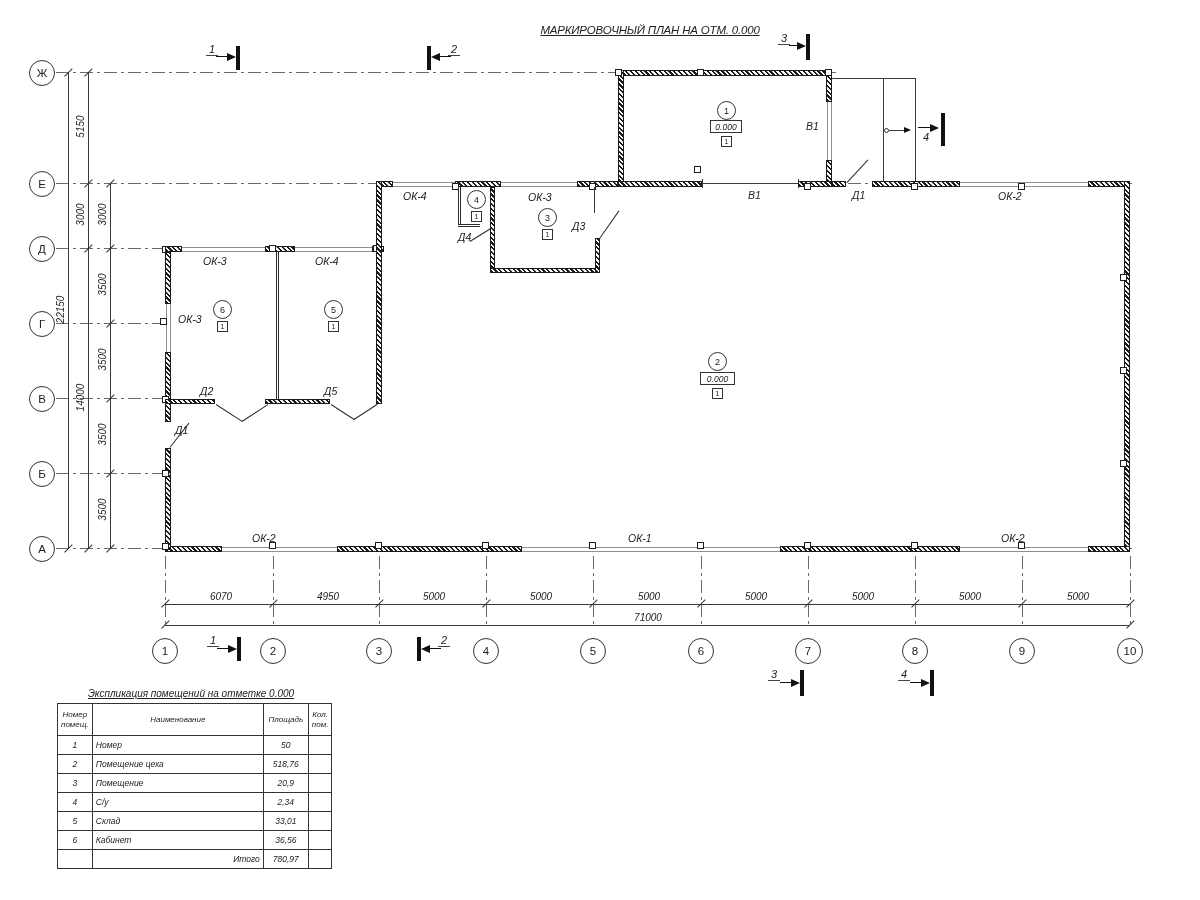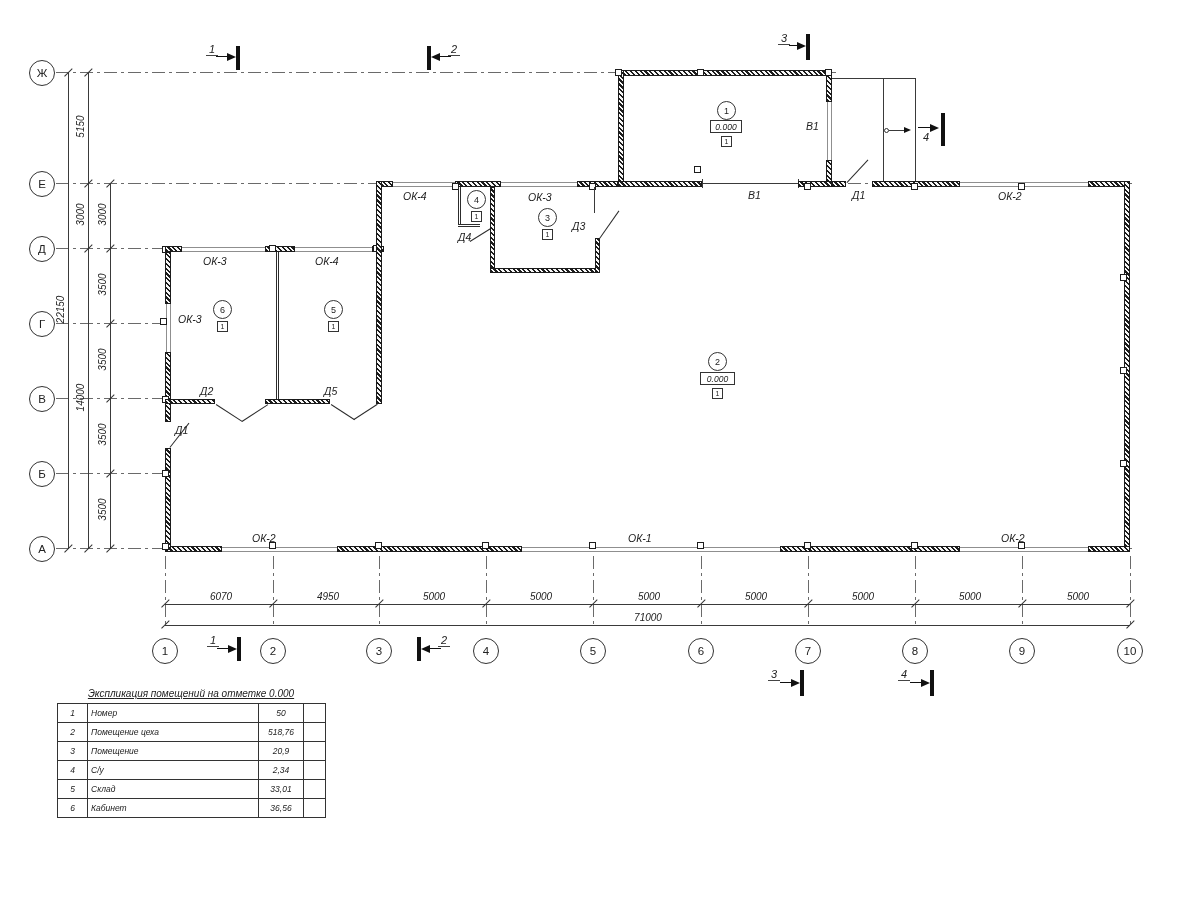--- a/index.html
+++ b/index.html
@@ -54,20 +54,21 @@
   #expl .hdr td{font-size:8px;text-align:center;white-space:normal;line-height:1.15;height:31px;}
   #expl .drow td{height:18px;}
   .tbl-title{position:absolute;left:57px;top:688px;width:268px;text-align:center;font-size:10px;
              font-style:italic;text-decoration:underline;color:#222;}
 </style>
 </head>
 <body>
 
 <div id="canvas">
 
+  <div class="title" style="left:450px;top:24px;width:400px;">МАРКИРОВОЧНЫЙ ПЛАН НА ОТМ. 0.000</div>
 
   <div class="dash-h" style="left:56px;top:72px;width:780px;"></div>
   <div class="dash-h" style="left:56px;top:183px;width:1076px;"></div>
   <div class="dash-h" style="left:56px;top:248px;width:326px;"></div>
   <div class="dash-h" style="left:56px;top:323px;width:114px;"></div>
   <div class="dash-h" style="left:56px;top:398px;width:114px;"></div>
   <div class="dash-h" style="left:56px;top:473px;width:114px;"></div>
   <div class="dash-h" style="left:56px;top:548px;width:1076px;"></div>
   <div class="dash-v" style="left:165px;top:556px;height:70px;"></div>
   <div class="dash-v" style="left:273px;top:556px;height:70px;"></div>
@@ -324,20 +325,26 @@
 
   <div class="tbl-title">Экспликация помещений на отметке 0.000</div>
   <table id="expl">
     <colgroup>
         <col style="width:30px">
         <col style="width:171px">
         <col style="width:45px">
         <col style="width:22px">
       </colgroup>
     <tbody>
+        <tr class="hdr">
+      <td>Номер помещ.</td>
+      <td>Наименование</td>
+      <td>Площадь</td>
+      <td>Кол. пом.</td>
+    </tr>
     <tr class="drow">
       <td style="text-align:center;">1</td>
       <td>Номер</td>
       <td style="text-align:center;">50</td>
       <td></td>
     </tr>
     <tr class="drow">
       <td style="text-align:center;">2</td>
       <td>Помещение цеха</td>
       <td style="text-align:center;">518,76</td>
@@ -360,16 +367,22 @@
       <td>Склад</td>
       <td style="text-align:center;">33,01</td>
       <td></td>
     </tr>
     <tr class="drow">
       <td style="text-align:center;">6</td>
       <td>Кабинет</td>
       <td style="text-align:center;">36,56</td>
       <td></td>
     </tr>
+    <tr class="drow">
+      <td></td>
+      <td style="text-align:right;">Итого</td>
+      <td style="text-align:center;">780,97</td>
+      <td></td>
+    </tr>
   </tbody>
     </table>
 
 </div>
 
 </body></html>

